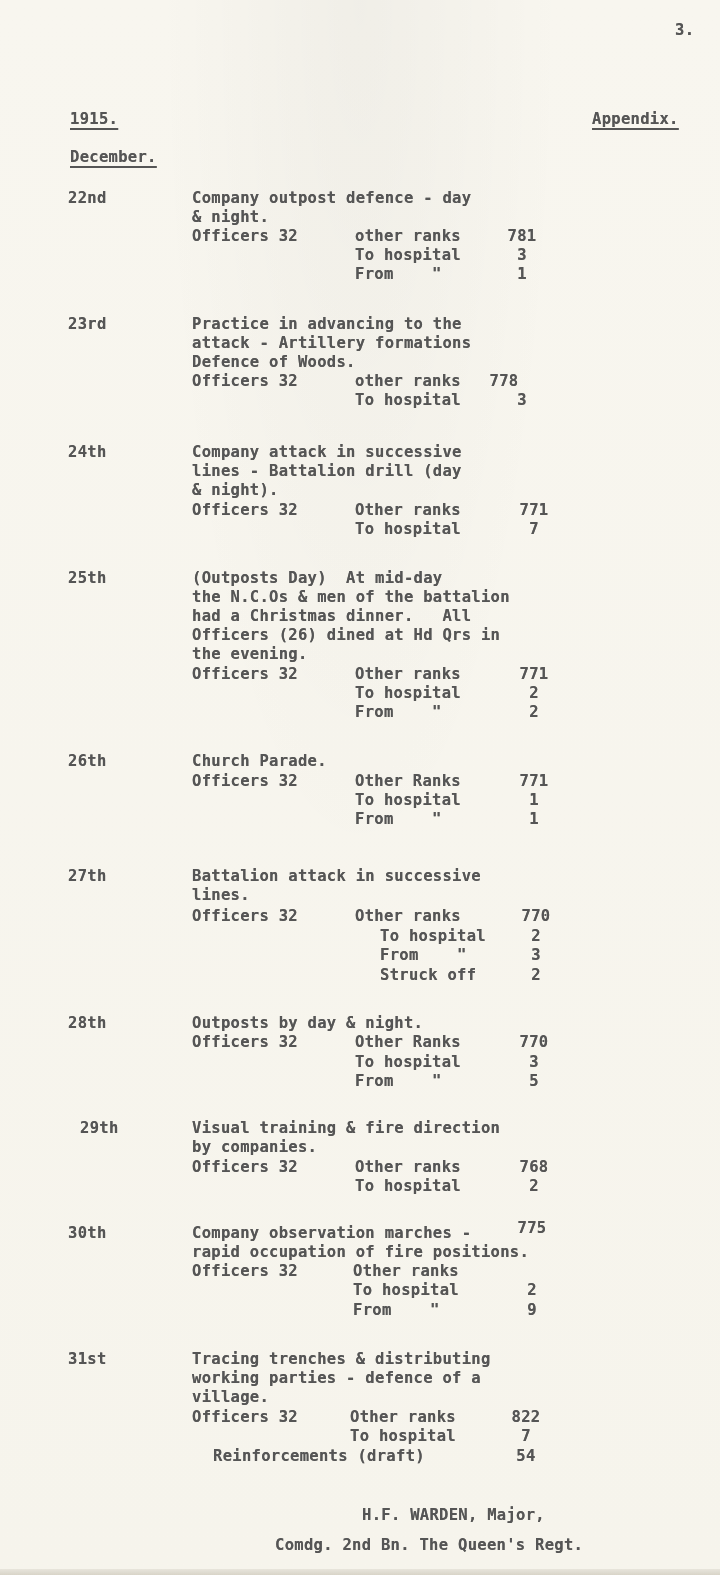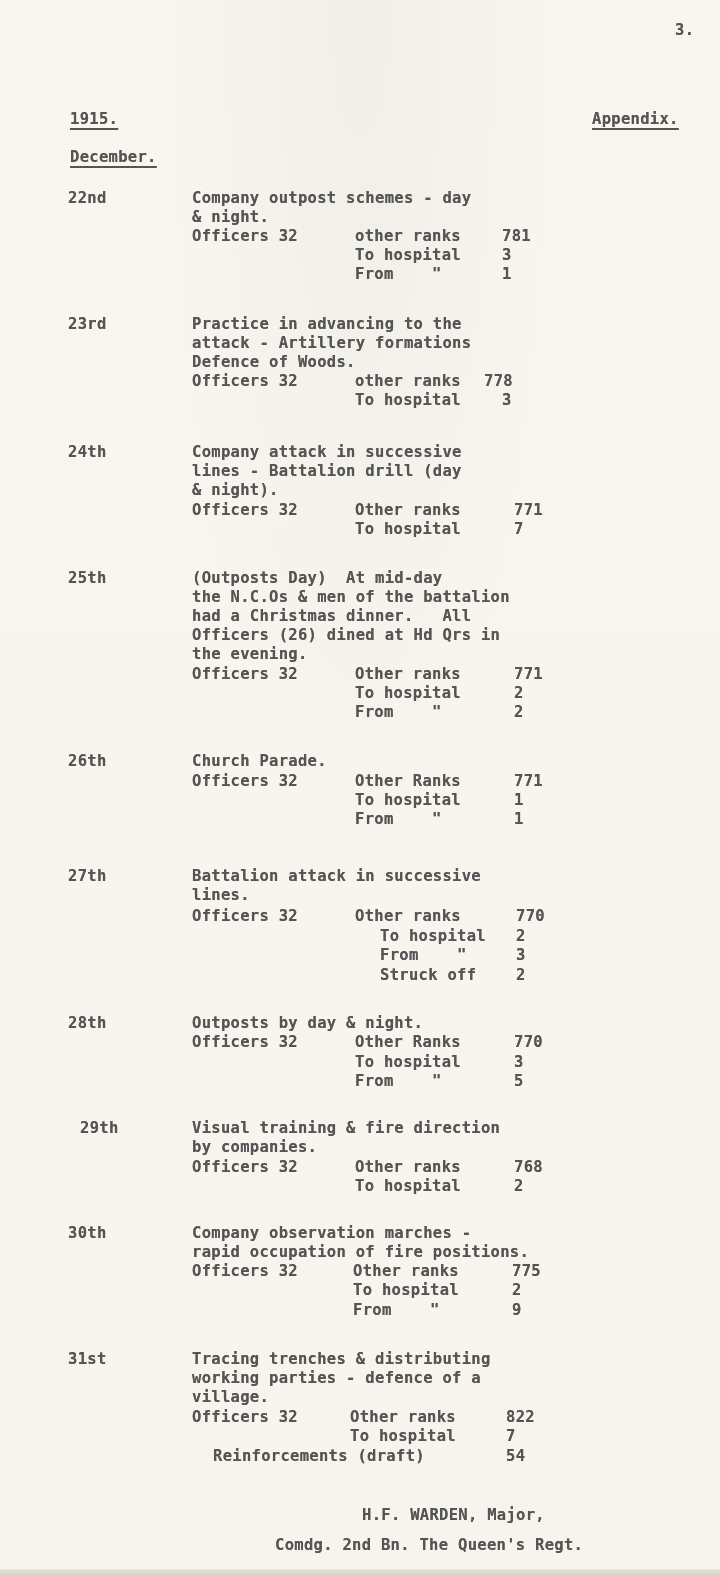--- a/index.html
+++ b/index.html
@@ -28,42 +28,42 @@
       font-size: 15.5px;
       line-height: 20px;
       white-space: pre;
       letter-spacing: 0.3px;
       color: #555;
       text-shadow: 0 0 0.6px rgba(60,60,60,0.6);
     }
     .u { text-decoration: underline; text-decoration-thickness: 2px; text-underline-offset: 4px; }
     .date { left: 68px; }
     .desc { left: 192px; }
-    .num { text-align: left; width: 40px; }
+    .num { text-align: center; width: 40px; }
     .bottom-edge {
       position: absolute;
       left: 0; right: 0; bottom: 0;
       height: 6px;
       background: linear-gradient(180deg, #e8e5dc, #d8d4c8);
     }
   </style>
 </head>
 <body>
 
 <div class="page">
 
   <div class="t" style="left:675px; top:20px;">3.</div>
 
   <div class="t u" style="left:70px; top:109px;">1915.</div>
   <div class="t u" style="left:592px; top:109px;">Appendix.</div>
   <div class="t u" style="left:70px; top:147px;">December.</div>
 
   <div>
     <div class="t date" style="top:188px;">22nd</div>
-    <div class="t desc" style="top:188px;">Company outpost schemes - day</div>
+    <div class="t desc" style="top:188px;">Company outpost defence - day</div>
     <div class="t desc" style="top:207px;">&amp; night.</div>
     <div class="t desc" style="top:226px;">Officers 32</div>
     <div class="t" style="left:355px; top:226px;">other ranks</div>
     <div class="t num" style="left:502px; top:226px;">781</div>
     <div class="t" style="left:355px; top:245px;">To hospital</div>
     <div class="t num" style="left:502px; top:245px;">3</div>
     <div class="t" style="left:355px; top:264px;">From    "</div>
     <div class="t num" style="left:502px; top:264px;">1</div>
   </div>
 
@@ -156,21 +156,21 @@
     <div class="t" style="left:355px; top:1176px;">To hospital</div>
     <div class="t num" style="left:514px; top:1176px;">2</div>
   </div>
 
   <div>
     <div class="t date" style="top:1223px;">30th</div>
     <div class="t desc" style="top:1223px;">Company observation marches -</div>
     <div class="t desc" style="top:1242px;">rapid occupation of fire positions.</div>
     <div class="t desc" style="top:1261px;">Officers 32</div>
     <div class="t" style="left:353px; top:1261px;">Other ranks</div>
-    <div class="t num" style="left:512px; top:1261px;">775</div>
+    <div class="t num" style="left:512px; top:1218px;">775</div>
     <div class="t" style="left:353px; top:1280px;">To hospital</div>
     <div class="t num" style="left:512px; top:1280px;">2</div>
     <div class="t" style="left:353px; top:1300px;">From    "</div>
     <div class="t num" style="left:512px; top:1300px;">9</div>
   </div>
 
   <div>
     <div class="t date" style="top:1349px;">31st</div>
     <div class="t desc" style="top:1349px;">Tracing trenches &amp; distributing</div>
     <div class="t desc" style="top:1368px;">working parties - defence of a</div>

